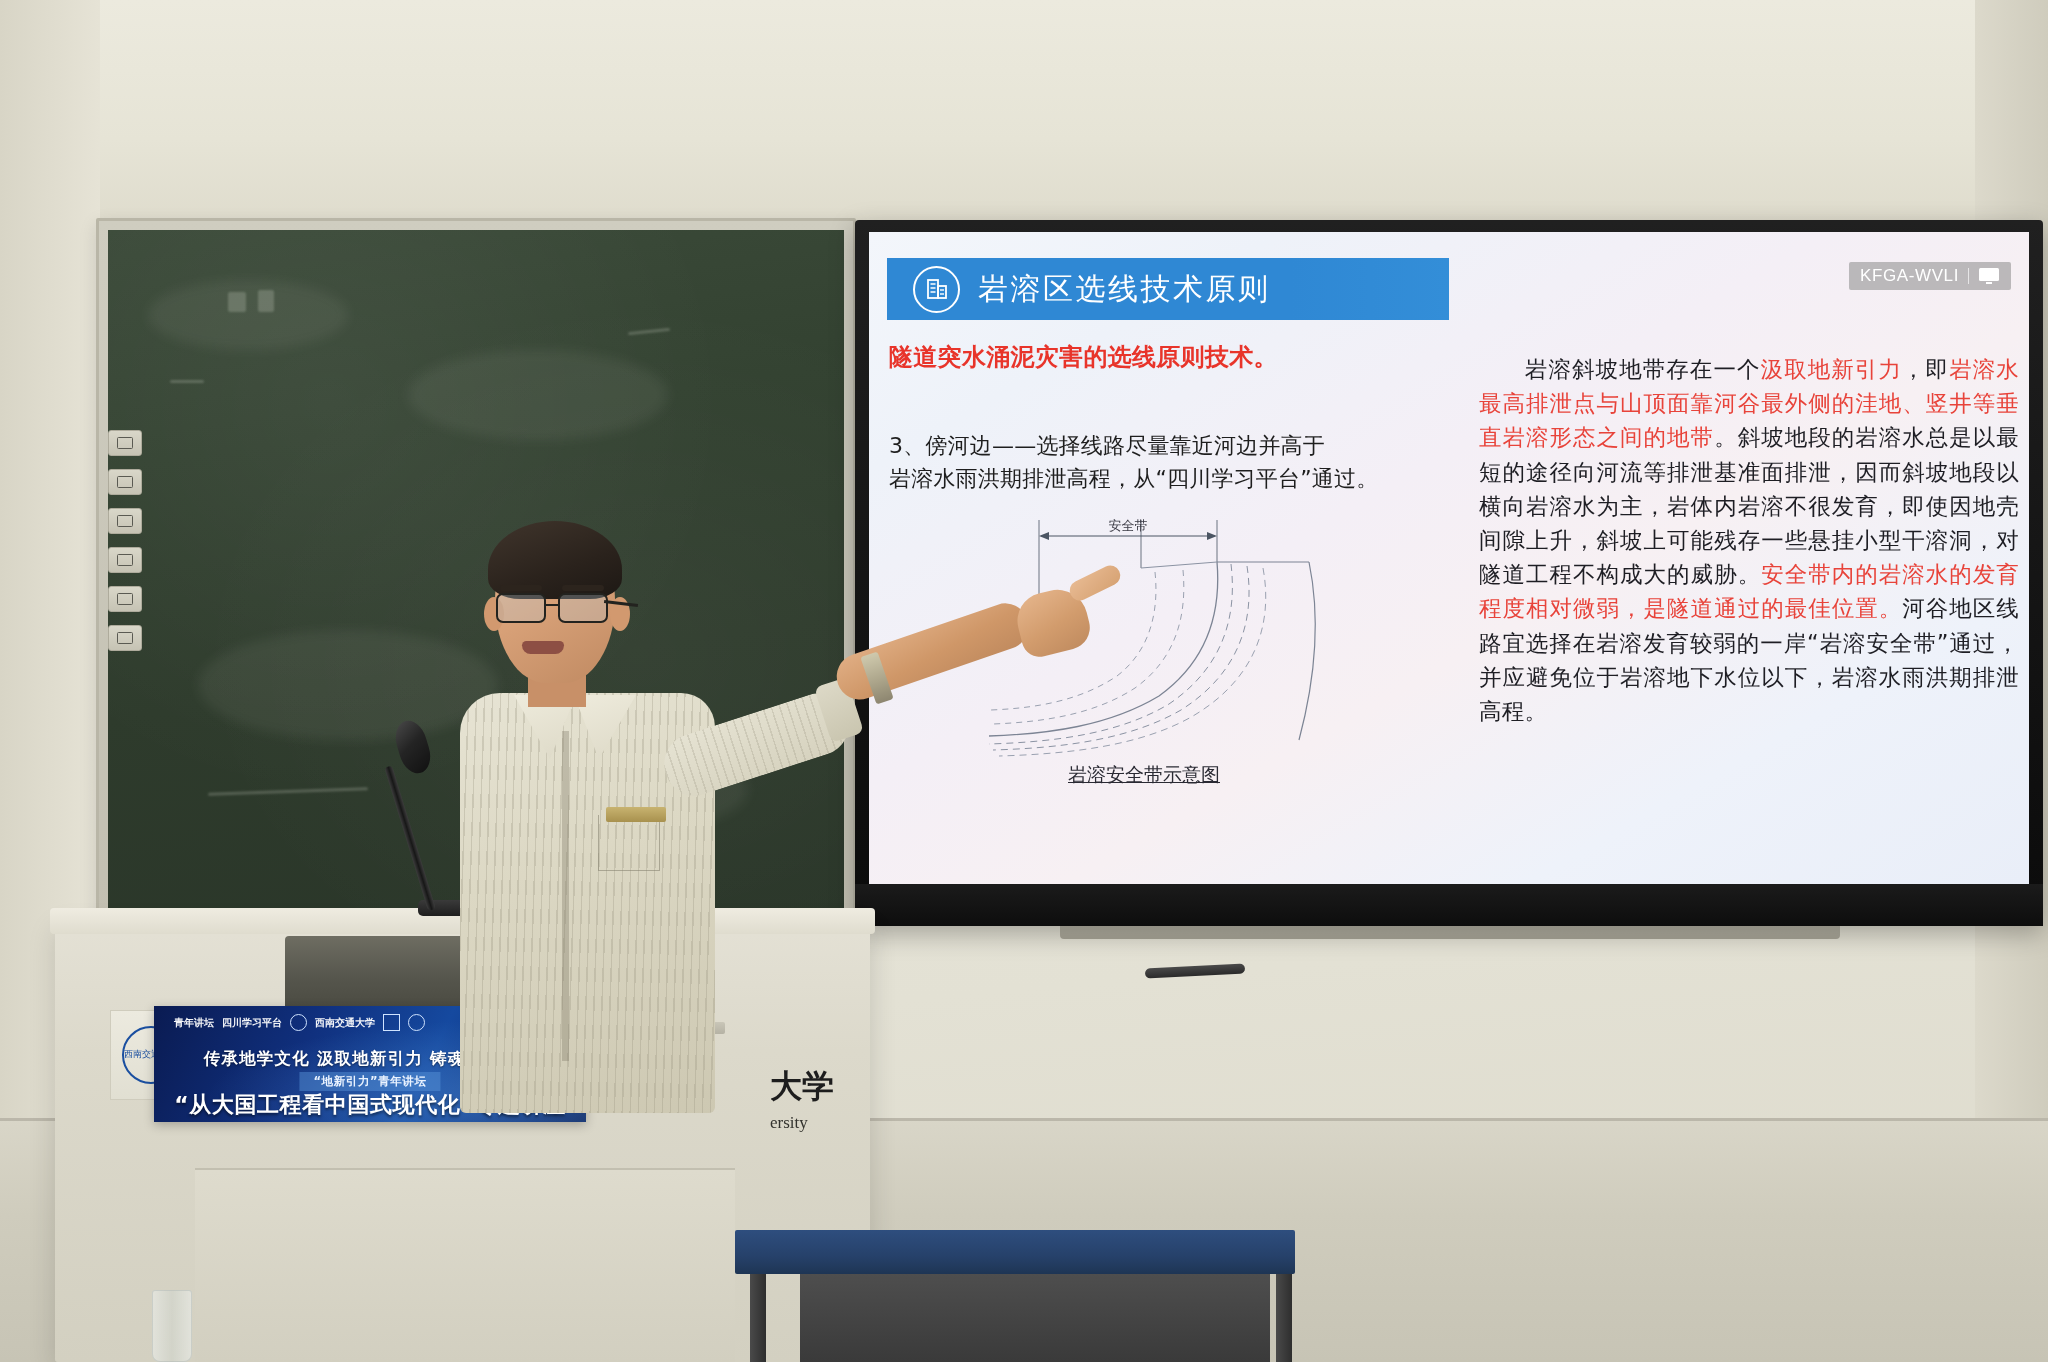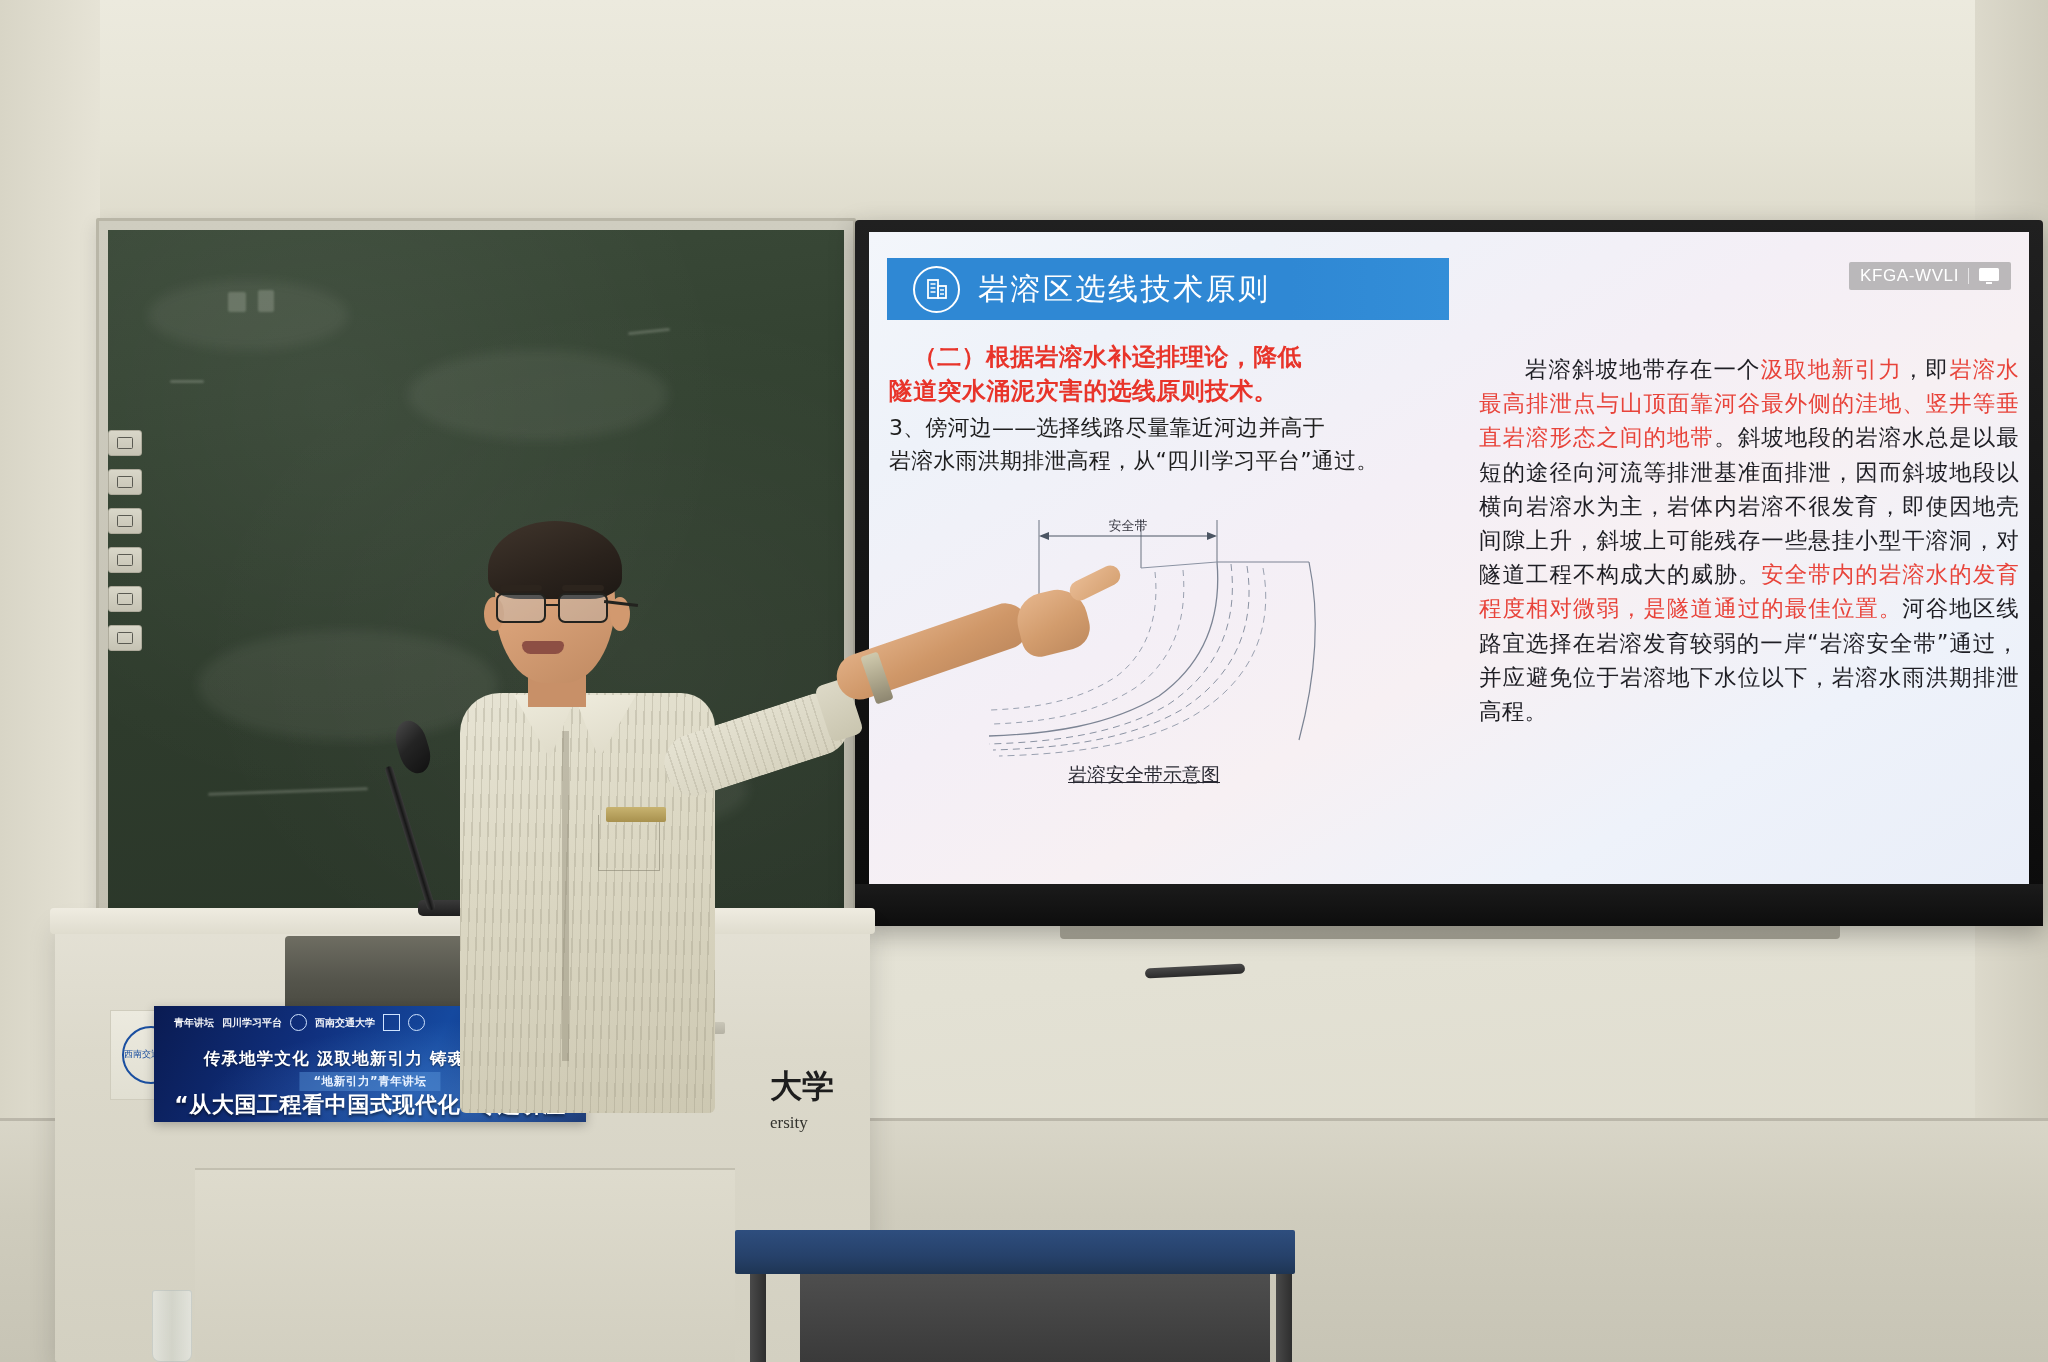--- a/index.html
+++ b/index.html
@@ -153,21 +153,21 @@
 
   .red-heading {
     position: absolute; left: 20px; top: 108px; width: 560px;
     color: #e8342a; font-size: 24px; font-weight: bold;
     line-height: 1.42; letter-spacing: 0.3px;
     font-family: "DejaVu Sans", sans-serif;
   }
   .red-heading .ind { padding-left: 24px; }
 
   .black-para {
-    position: absolute; left: 20px; top: 180px; width: 562px;
+    position: absolute; left: 20px; top: 198px; width: 562px;
     color: #1e1e1e; font-size: 22px; line-height: 1.48;
     letter-spacing: 0.2px;
     font-family: "DejaVu Sans", sans-serif;
   }
 
   
   .diagram-wrap {
     position: absolute; left: 100px; top: 278px; width: 400px; height: 250px;
   }
   .diagram-caption {
@@ -537,21 +537,20 @@
               <line x1="6.5" y1="12" x2="11.5" y2="12" stroke="#ffffff" stroke-width="1.5"></line>
               <line x1="6.5" y1="16" x2="11.5" y2="16" stroke="#ffffff" stroke-width="1.5"></line>
               <line x1="16" y1="14" x2="20" y2="14" stroke="#ffffff" stroke-width="1.4"></line>
               <line x1="16" y1="18" x2="20" y2="18" stroke="#ffffff" stroke-width="1.4"></line>
             </svg>
           </span>
           <span class="hdr-title">岩溶区选线技术原则</span>
         </div>
 
         <div class="red-heading">
-          <div class="ind">（二）根据岩溶水补迳排理论，降低</div>
           <div>隧道突水涌泥灾害的选线原则技术。</div>
         </div>
 
         <div class="black-para">
           <div>3、傍河边——选择线路尽量靠近河边并高于</div>
           <div>岩溶水雨洪期排泄高程，从“四川学习平台”通过。</div>
         </div>
 
         <div class="diagram-wrap">
           <svg width="400" height="250" viewBox="0 0 400 250">

